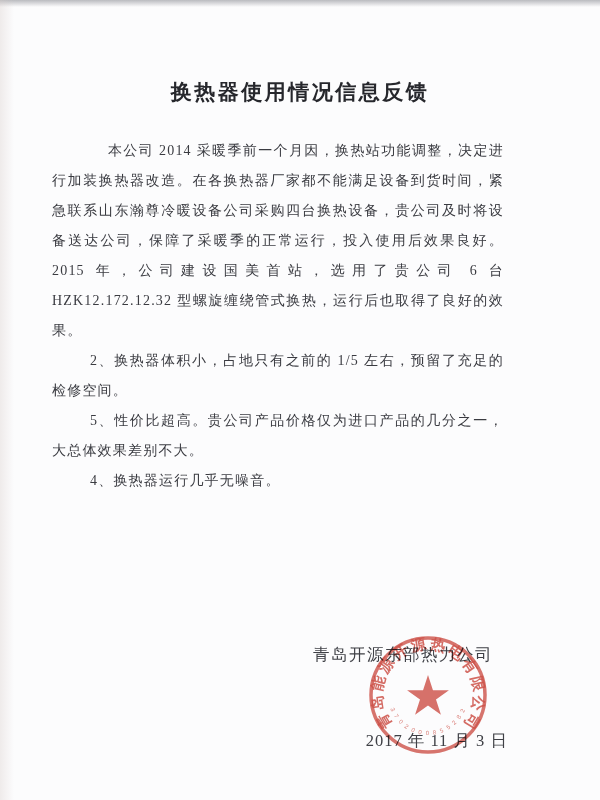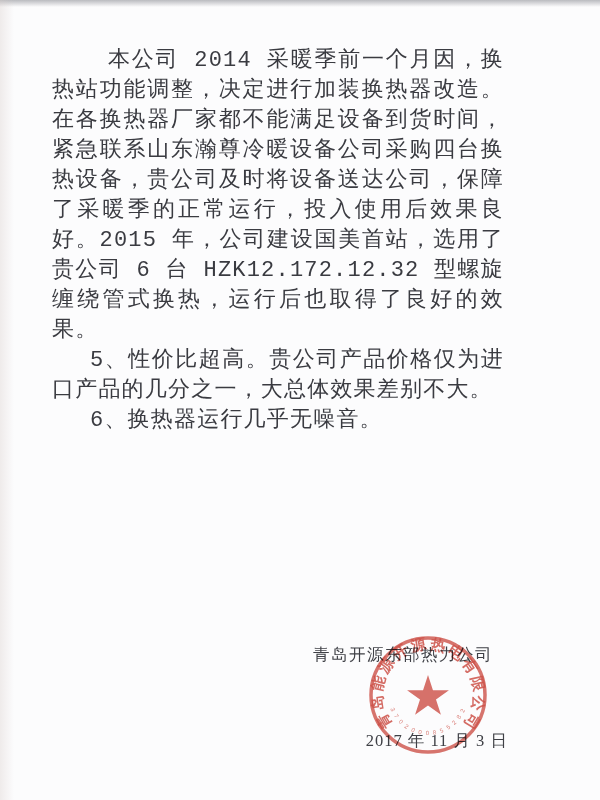--- a/index.html
+++ b/index.html
@@ -38,27 +38,26 @@
     margin: 0;
     padding-top: 78px;
     text-align: center;
     font-family: "Liberation Sans", sans-serif;
     font-weight: bold;
     font-size: 21px;
     letter-spacing: 2.5px;
     color: #26272c;
   }
   .content {
-    margin: 46px 52px 0 52px;
+    margin: 30px 52px 0 52px;
     width: 452px;
-    font-size: 22px;
+    font-size: 14px;
     line-height: 30px;
     letter-spacing: 1.2px;
     text-align: justify;
-    font-family: Liberation Mono, monospace;
   }
   .content p { margin: 0; }
   .intro { text-indent: 56px; }
   .point { margin-top: 13px; text-indent: 38px; }
   .signature-company {
     position: absolute;
     top: 644px;
     right: 107px;
     font-size: 16.5px;
     letter-spacing: 1.5px;
@@ -83,25 +82,27 @@
     pointer-events: none;
   }
 </style>
 </head>
 <body>
 
 <div class="page">
   <div class="edge-top"></div>
   <div class="edge-left"></div>
 
+  <h1 class="title">换热器使用情况信息反馈</h1>
 
   <div class="content">
     <p class="intro">本公司 2014 采暖季前一个月因，换热站功能调整，决定进行加装换热器改造。在各换热器厂家都不能满足设备到货时间，紧急联系山东瀚尊冷暖设备公司采购四台换热设备，贵公司及时将设备送达公司，保障了采暖季的正常运行，投入使用后效果良好。2015 年，公司建设国美首站，选用了贵公司 6 台 HZK12.172.12.32 型螺旋缠绕管式换热，运行后也取得了良好的效果。</p>
+    <p class="point">2、换热器体积小，占地只有之前的 1/5 左右，预留了充足的检修空间。</p>
     <p class="point">5、性价比超高。贵公司产品价格仅为进口产品的几分之一，大总体效果差别不大。</p>
-    <p class="point">6、换热器运行几乎无噪音。</p>
+    <p class="point">4、换热器运行几乎无噪音。</p>
   </div>
 
   <div class="signature-company">青岛开源东部热力公司</div>
   <div class="signature-date">2017 年 11 月 3 日</div>
 
   <svg class="stamp" viewBox="0 0 140 140" xmlns="http://www.w3.org/2000/svg" xmlns:xlink="http://www.w3.org/1999/xlink">
     <defs>
       <path id="sealArcTop" d="M 34.8 99.6 A 46 46 0 1 1 105.2 99.6" fill="none"></path>
       <path id="sealArcBottom" d="M 32.4 83.7 A 40 40 0 0 0 107.6 83.7" fill="none"></path>
     </defs>

